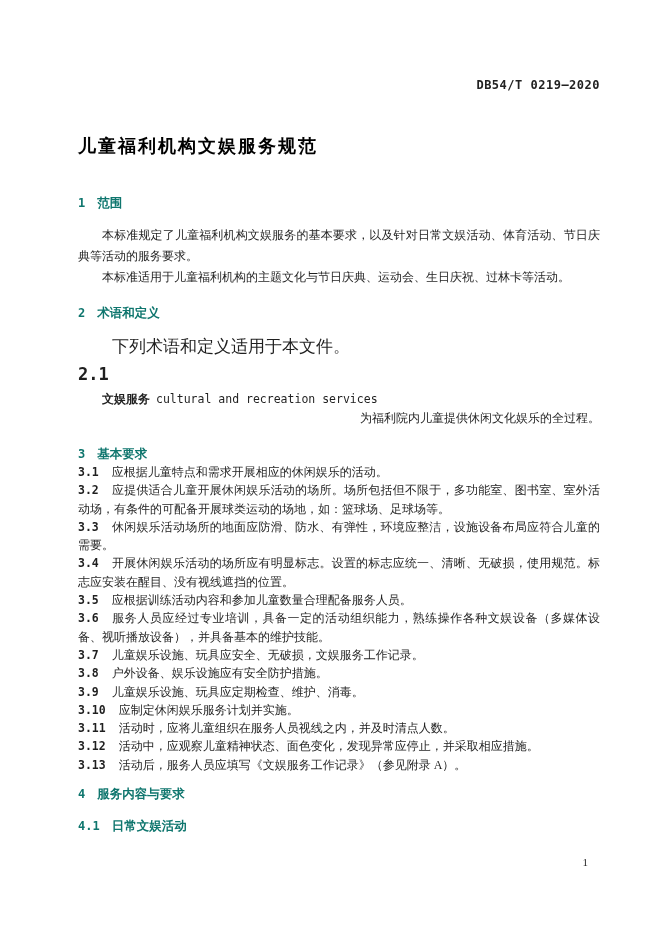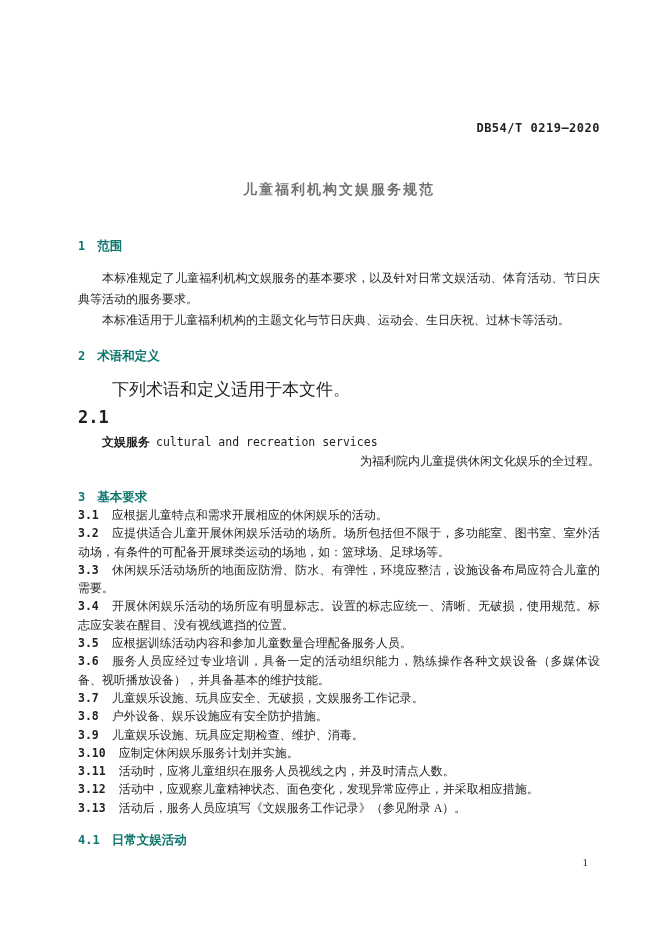--- a/index.html
+++ b/index.html
@@ -13,39 +13,38 @@
     font-family: "Liberation Serif", "DejaVu Serif", serif;
     color: #1f1f1f;
     box-sizing: border-box;
   }
   .content { padding: 76px 62px 0 78px; }
 
   .header-row {
     text-align: right;
     height: 16px;
     line-height: 16px;
-    margin-top: 43px;
   }
   .doc-code {
     font-family: "DejaVu Sans Mono", monospace;
     font-weight: 600;
     font-size: 12px;
     letter-spacing: 0.5px;
     color: #222;
   }
 
   .title {
     margin: 40px 0 0 0;
-    text-align: center;
+    text-align: left;
     font-family: "Liberation Sans", sans-serif;
     font-weight: 700;
-    font-size: 14px;
+    font-size: 18px;
     letter-spacing: 2px;
     line-height: 28px;
-    color: #737373;
+    color: #000000;
   }
 
   .sec-h {
     margin: 0;
     font-family: "Liberation Sans", sans-serif;
     font-weight: 700;
     font-size: 12.5px;
     line-height: 18px;
     color: #0f766e;
   }
@@ -169,20 +168,23 @@
       <p class="clause"><span class="cnum">3.6</span><span>服务人员应经过专业培训，具备一定的活动组织能力，熟练操作各种文娱设备（多媒体设备、视听播放设备），并具备基本的维护技能。</span></p>
       <p class="clause"><span class="cnum">3.7</span><span>儿童娱乐设施、玩具应安全、无破损，文娱服务工作记录。</span></p>
       <p class="clause"><span class="cnum">3.8</span><span>户外设备、娱乐设施应有安全防护措施。</span></p>
       <p class="clause"><span class="cnum">3.9</span><span>儿童娱乐设施、玩具应定期检查、维护、消毒。</span></p>
       <p class="clause"><span class="cnum">3.10</span><span>应制定休闲娱乐服务计划并实施。</span></p>
       <p class="clause"><span class="cnum">3.11</span><span>活动时，应将儿童组织在服务人员视线之内，并及时清点人数。</span></p>
       <p class="clause"><span class="cnum">3.12</span><span>活动中，应观察儿童精神状态、面色变化，发现异常应停止，并采取相应措施。</span></p>
       <p class="clause"><span class="cnum">3.13</span><span>活动后，服务人员应填写《文娱服务工作记录》（参见附录 A）。</span></p>
     </div>
 
+    <h2 class="sec-h mt-h4">
+      <span class="num">4</span><span>服务内容与要求</span>
+    </h2>
     <h2 class="sec-h mt-sub">
       <span class="num">4.1</span><span>日常文娱活动</span>
     </h2>
 
   </div>
 
   <div class="page-num">1</div>
 </div>
 
 </body></html>

